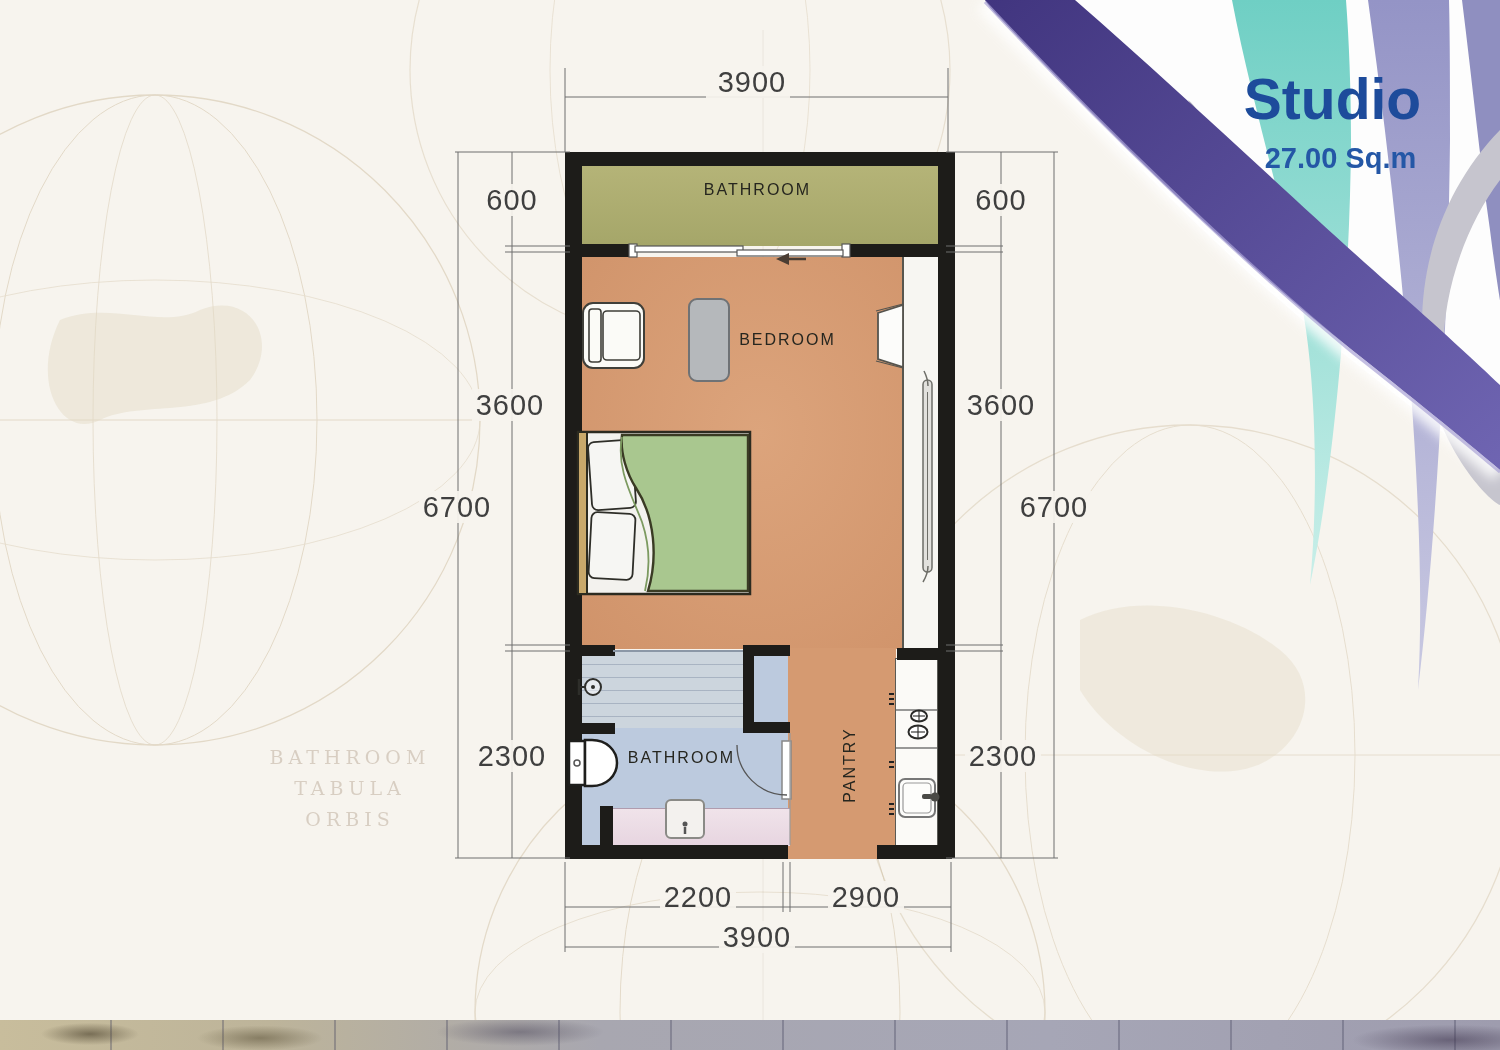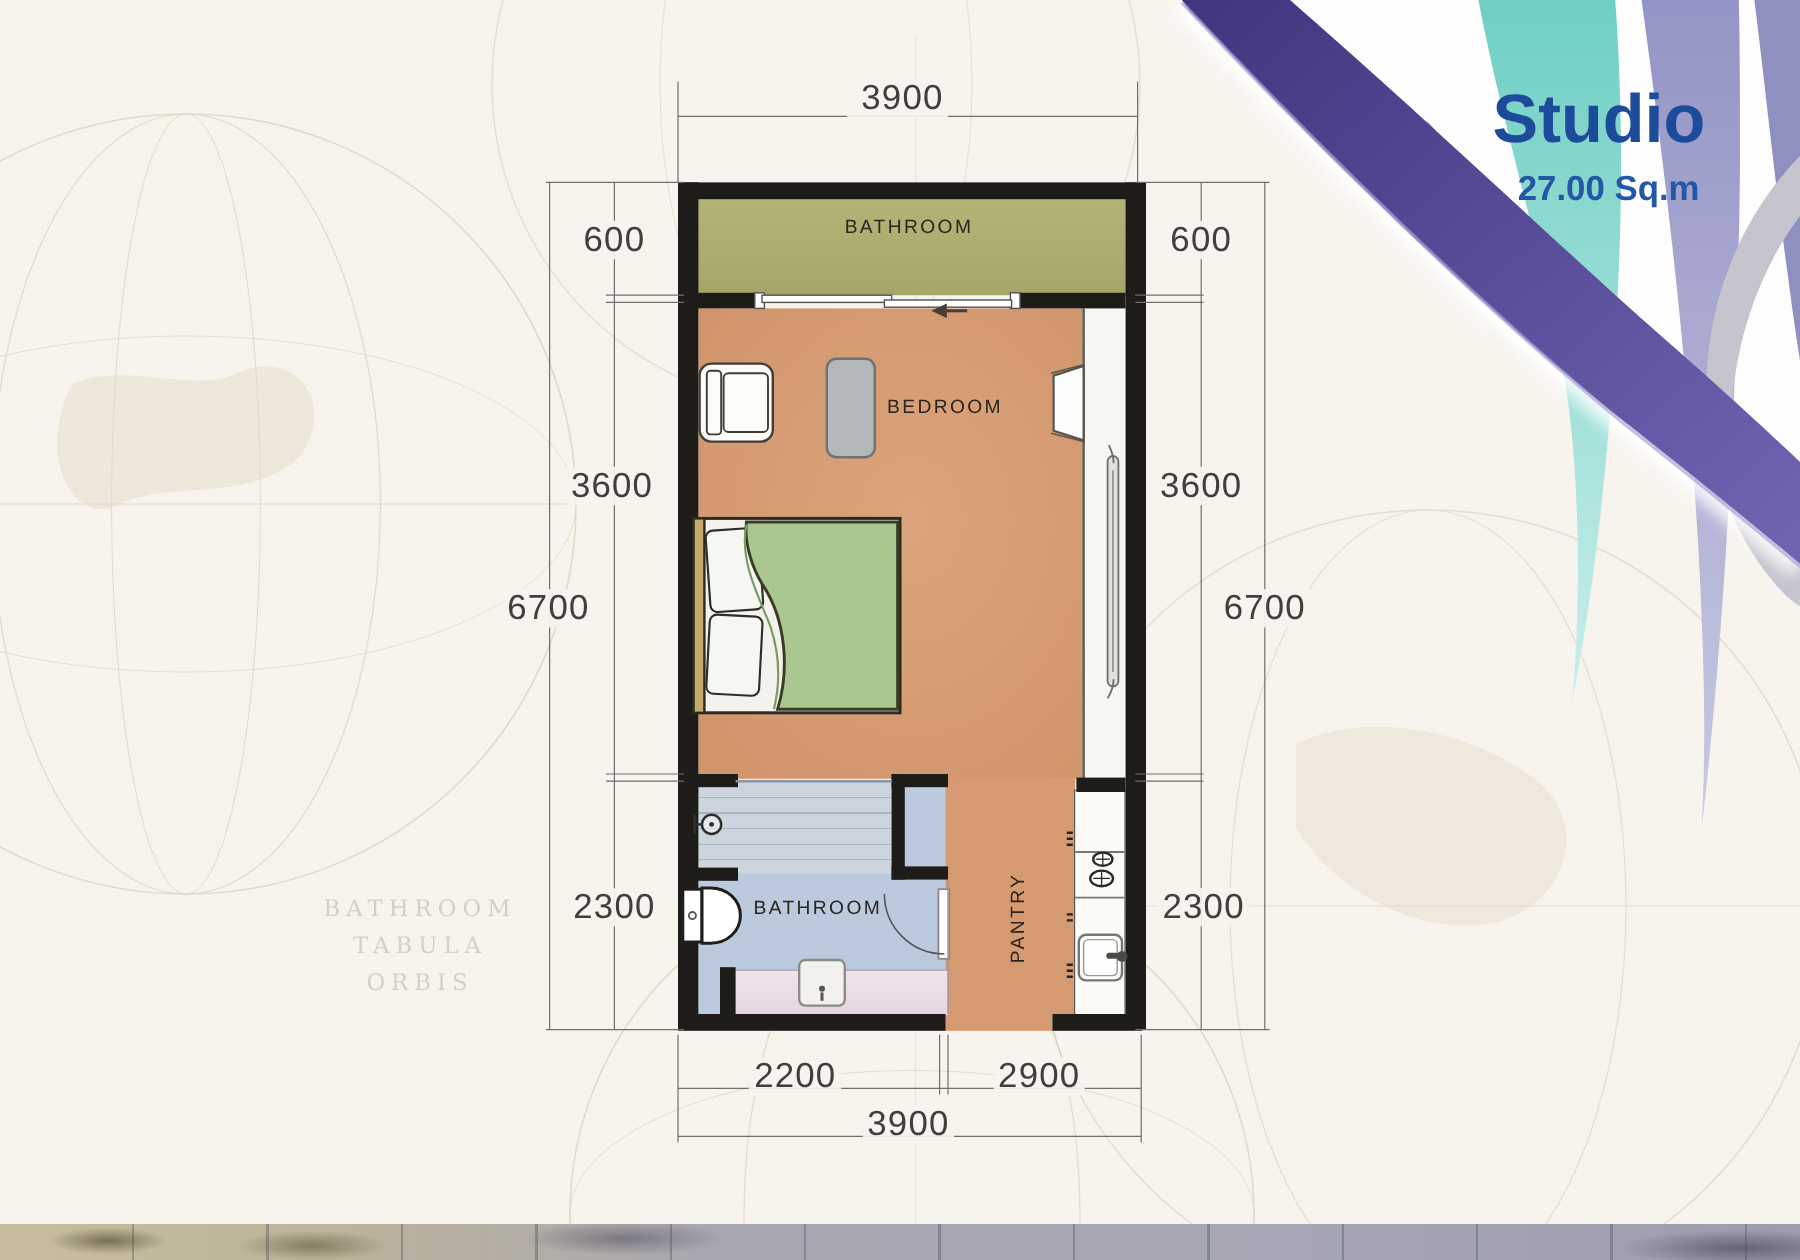--- a/index.html
+++ b/index.html
@@ -257,15 +257,15 @@
 
 <div class="dim" style="left:688px;top:66px;width:120px;"><span></span><span>3900</span></div>
 <div class="dim" style="left:462px;top:184px;width:100px;"><span>600</span></div>
 <div class="dim" style="left:450px;top:389px;width:120px;"><span>3600</span></div>
 <div class="dim" style="left:452px;top:740px;width:120px;"><span>2300</span></div>
 <div class="dim" style="left:397px;top:491px;width:120px;"><span>6700</span></div>
 <div class="dim" style="left:951px;top:184px;width:100px;"><span>600</span></div>
 <div class="dim" style="left:941px;top:389px;width:120px;"><span>3600</span></div>
 <div class="dim" style="left:943px;top:740px;width:120px;"><span>2300</span></div>
 <div class="dim" style="left:994px;top:491px;width:120px;"><span>6700</span></div>
-<div class="dim" style="left:581px;top:881px;width:120px;text-align:right;"><span>2200</span></div>
+<div class="dim" style="left:638px;top:881px;width:120px;"><span>2200</span></div>
 <div class="dim" style="left:806px;top:881px;width:120px;"><span>2900</span></div>
 <div class="dim" style="left:697px;top:921px;width:120px;"><span>3900</span></div>
 
 </body></html>

